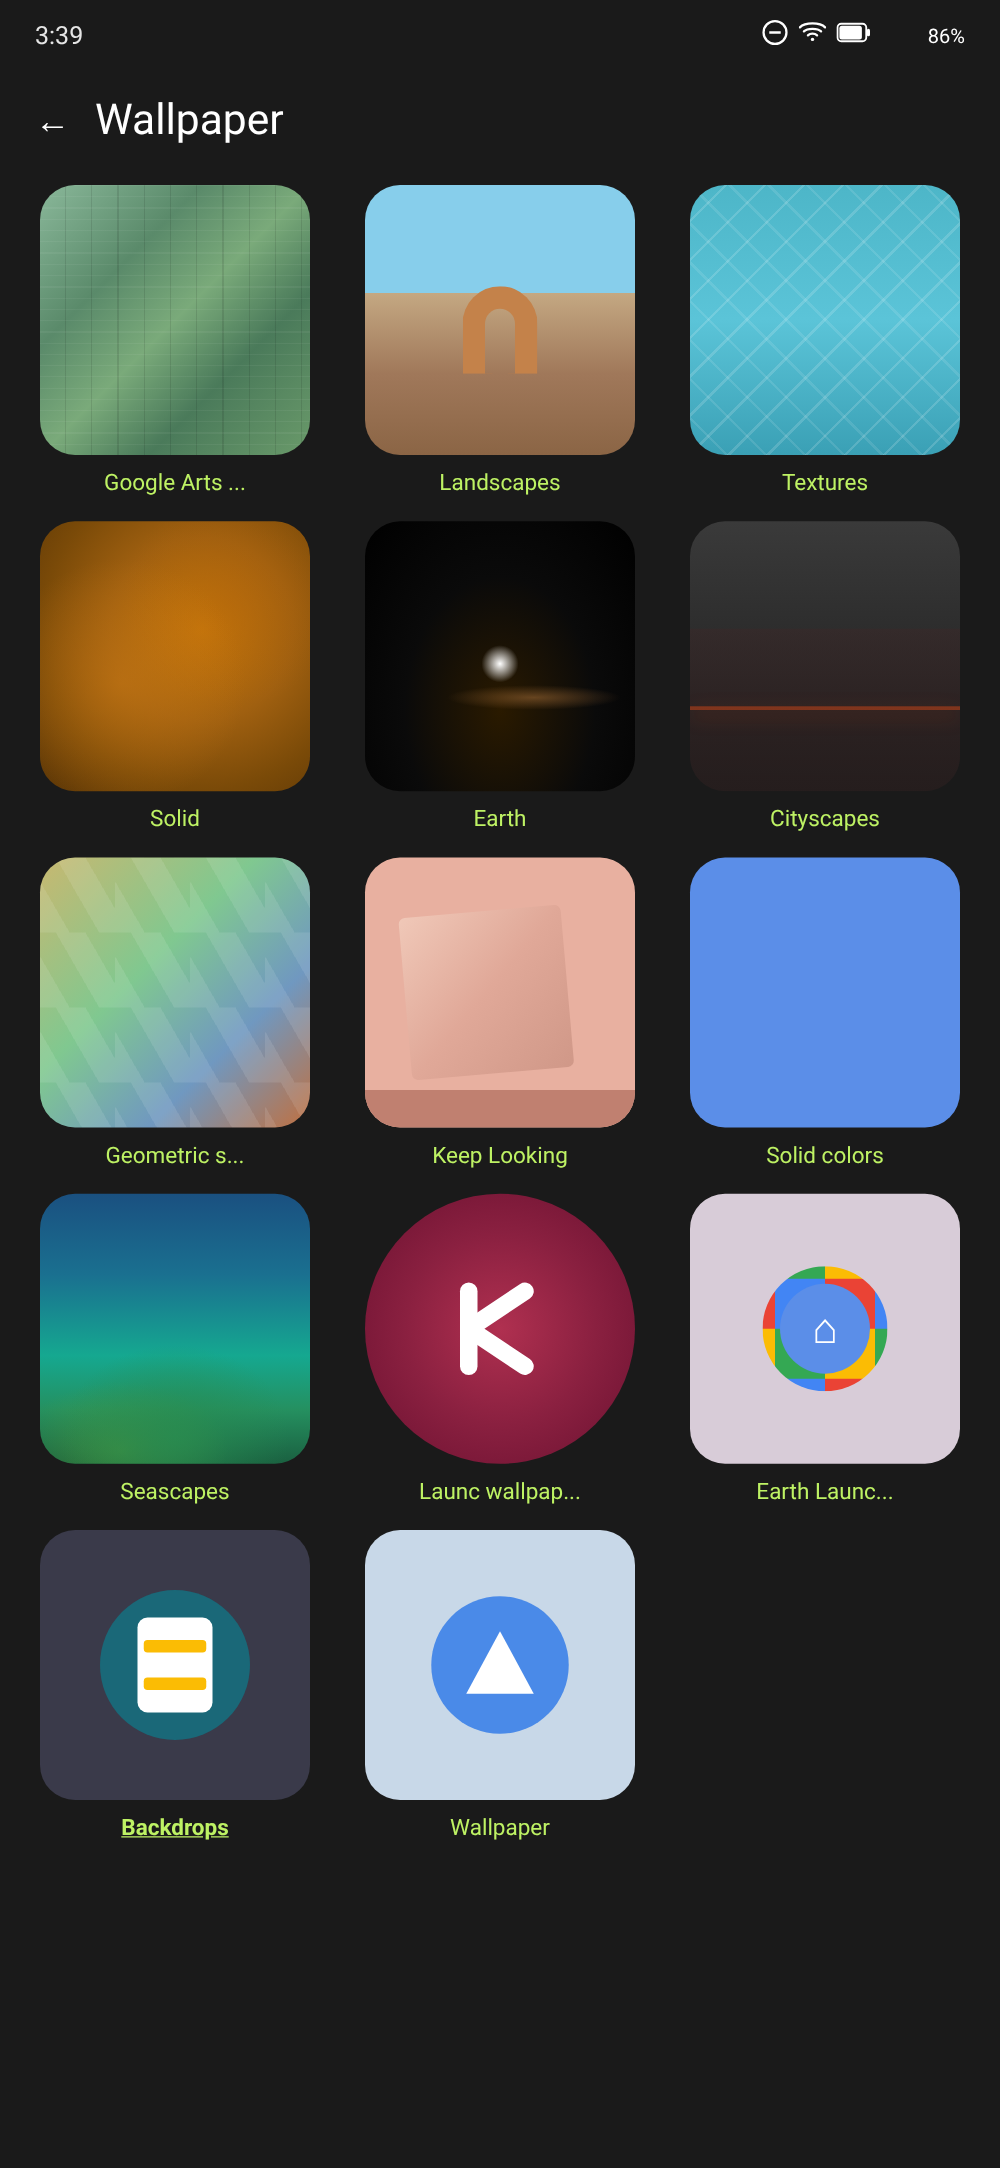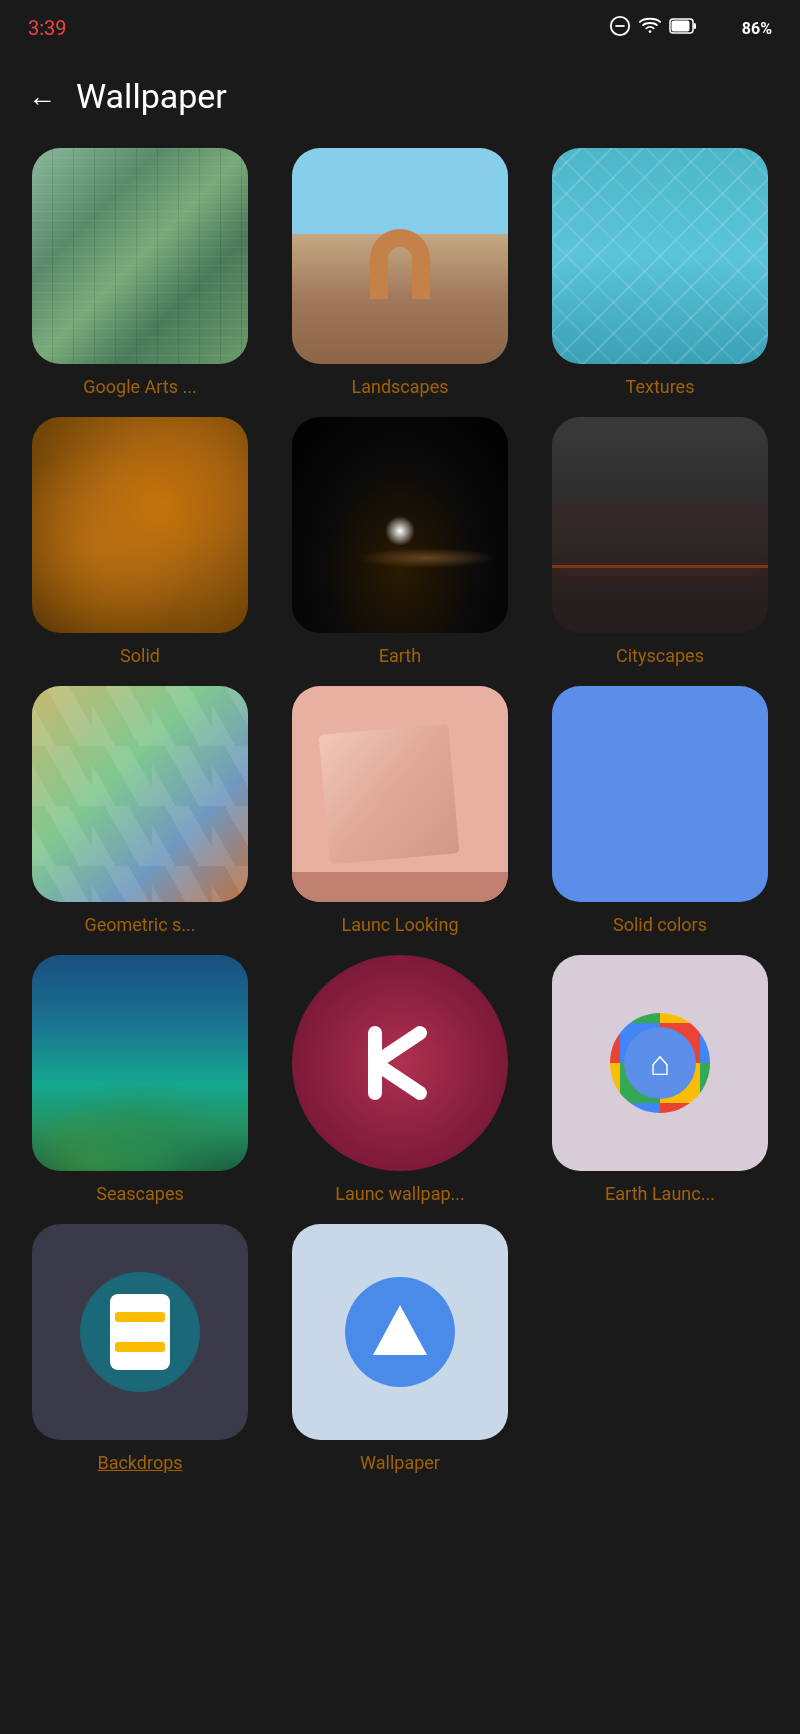--- a/index.html
+++ b/index.html
@@ -16,32 +16,32 @@
     .status-bar {
       display: flex;
       justify-content: space-between;
       align-items: center;
       padding: 12px 28px 8px 28px;
       height: 52px;
     }
     .status-time {
       font-size: 20px;
       font-weight: 400;
-      color: #ef4444;
+      color: #e5e5e5;
     }
     .status-icons {
       display: flex;
       align-items: center;
       gap: 8px;
       font-size: 16px;
       color: #fff;
     }
     .battery-text {
       font-size: 16px;
-      font-weight: 700;
+      font-weight: 400;
       margin-left: 37px;
     }
 
     
     .header {
       display: flex;
       align-items: center;
       padding: 24px 28px 32px 28px;
       gap: 20px;
     }
@@ -74,26 +74,27 @@
     .thumbnail {
       width: 216px;
       height: 216px;
       border-radius: 28px;
       overflow: hidden;
       margin-bottom: 12px;
     }
 
     .item-label {
       font-size: 18px;
-      color: #a16207;
+      color: #bef264;
       text-align: center;
     }
 
     .item-label.underlined {
       text-decoration: underline;
+      font-weight: bold;
     }
 
     
     .thumb-google-arts {
       background: linear-gradient(135deg, #8ab89a 0%, #5a8a6a 30%, #7aaa7a 50%, #4a7a5a 70%, #6a9a6a 100%);
       position: relative;
     }
     .thumb-google-arts::after {
       content: '';
       position: absolute;
@@ -455,21 +456,21 @@
     <span class="item-label">Cityscapes</span>
   </div>
 
   <div class="grid-item">
     <div class="thumbnail thumb-geometric"></div>
     <span class="item-label">Geometric s...</span>
   </div>
 
   <div class="grid-item">
     <div class="thumbnail thumb-keeplooking"></div>
-    <span class="item-label">Launc Looking</span>
+    <span class="item-label">Keep Looking</span>
   </div>
 
   <div class="grid-item">
     <div class="thumbnail thumb-solidcolors"></div>
     <span class="item-label">Solid colors</span>
   </div>
 
   <div class="grid-item">
     <div class="thumbnail thumb-seascapes"></div>
     <span class="item-label">Seascapes</span>

